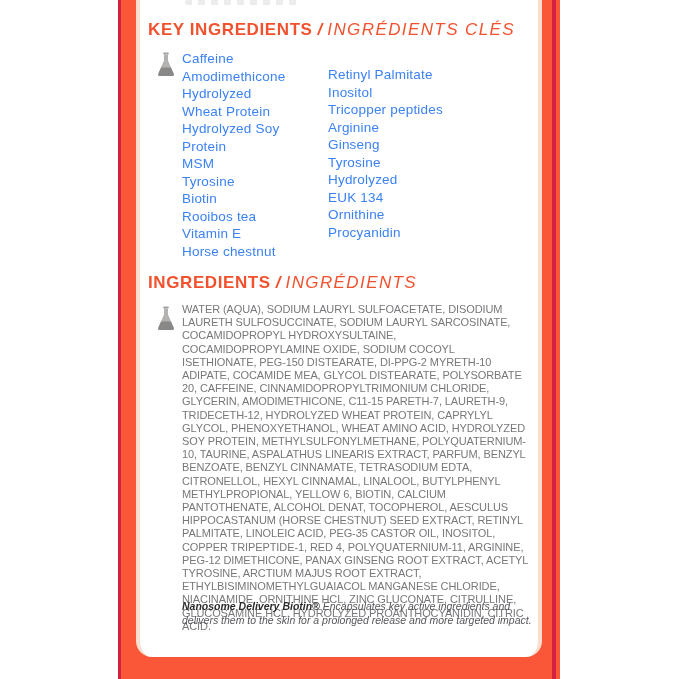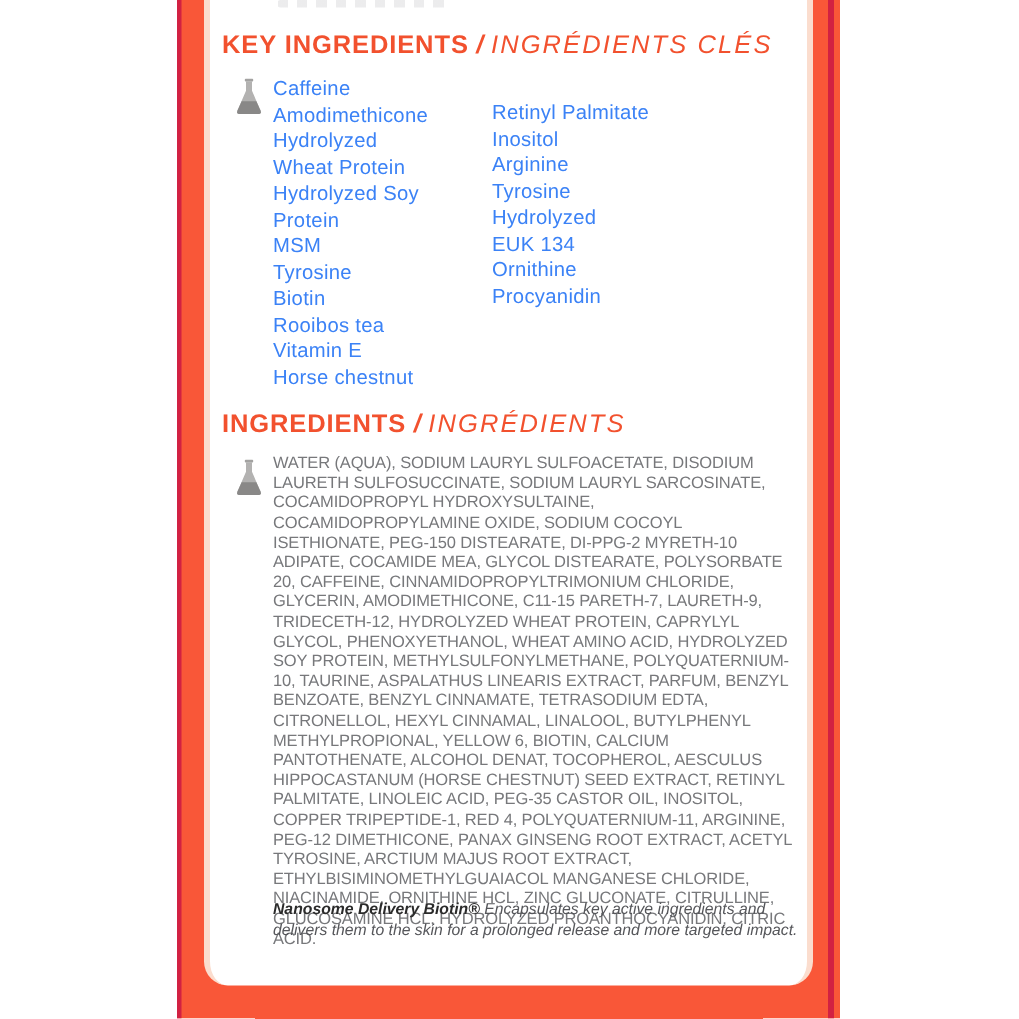--- a/index.html
+++ b/index.html
@@ -130,21 +130,23 @@
         <div class="ki-item">MSM</div>
         <div class="ki-item">Tyrosine</div>
         <div class="ki-item">Biotin</div>
         <div class="ki-item">Rooibos tea</div>
         <div class="ki-item">Vitamin E</div>
         <div class="ki-item">Horse chestnut</div>
       </div>
     <div class="ki-col" style="left:188px; top:50px; width:170px;margin-top:16px;">
         <div class="ki-item">Retinyl Palmitate</div>
         <div class="ki-item">Inositol</div>
+        <div class="ki-item">Tricopper peptides</div>
         <div class="ki-item">Arginine</div>
+        <div class="ki-item">Ginseng</div>
         <div class="ki-item">Tyrosine</div>
         <div class="ki-item">Hydrolyzed</div>
         <div class="ki-item">EUK 134</div>
         <div class="ki-item">Ornithine</div>
         <div class="ki-item">Procyanidin</div>
       </div>
 
     <div class="section-title" style="top:273px;">
       <span class="en">INGREDIENTS</span><span class="sep">/</span><span class="fr">INGRÉDIENTS</span>
     </div>

